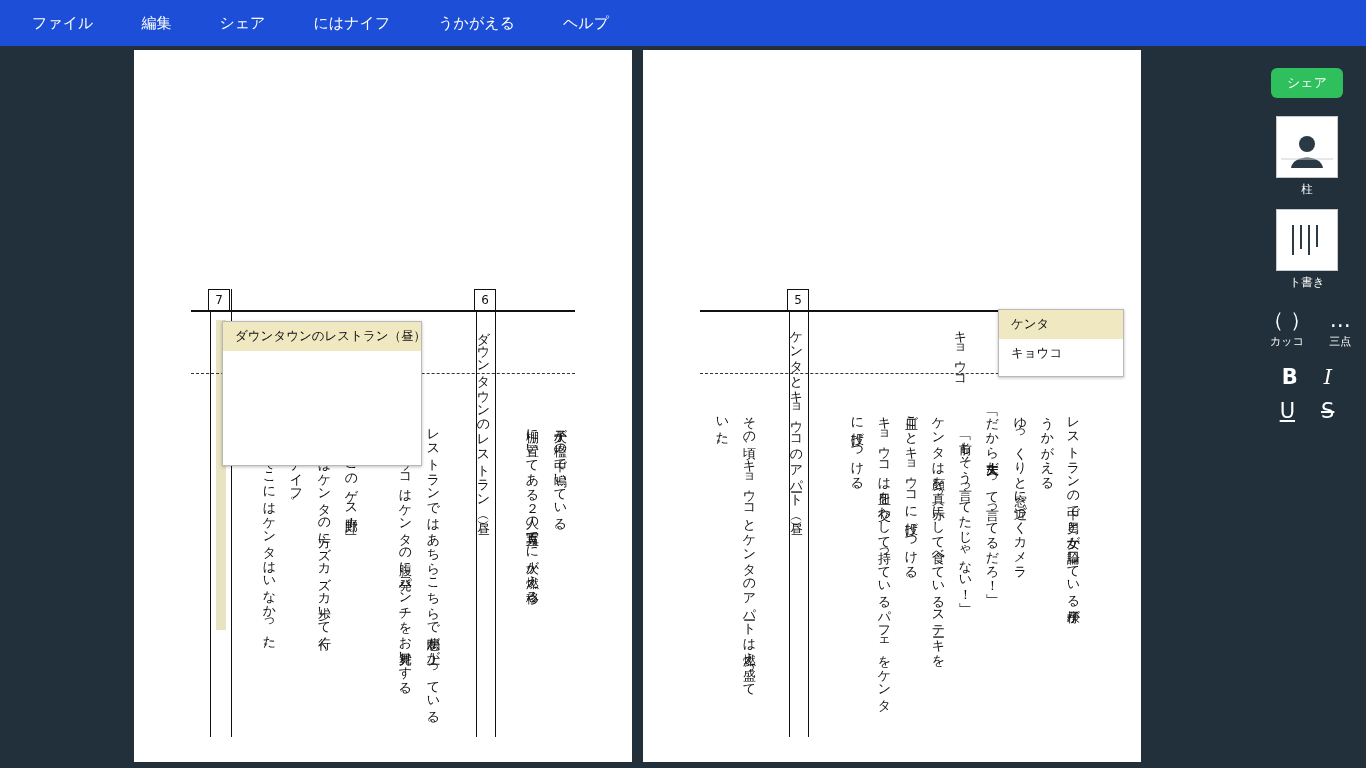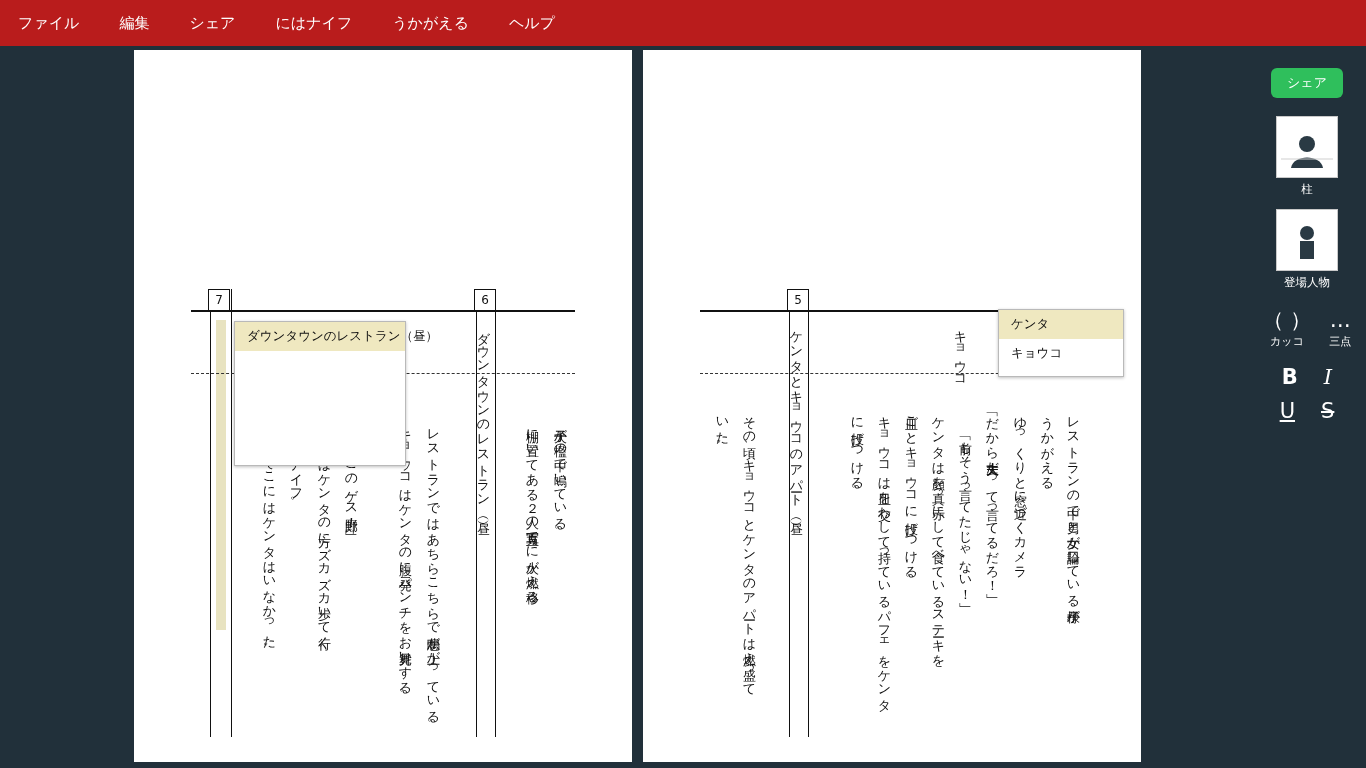--- a/index.html
+++ b/index.html
@@ -9,24 +9,24 @@
     overflow: hidden;
     background: #21303a;
     font-family: "DejaVu Sans", "Liberation Sans", sans-serif;
   }
   #app { position: relative; width: 1366px; height: 768px; }
 
   
   .menubar {
     position: absolute; top: 0; left: 0;
     width: 1366px; height: 46px;
-    background: #b91c1c;
+    background: #1d4ed8;
     display: flex; align-items: center;
-    padding-left: 0;
-    gap: 4px;
+    padding-left: 14px;
+    gap: 12px;
   }
   .menu-item {
     color: #ffffff;
     font-size: 15px;
     padding: 6px 18px;
     white-space: nowrap;
     cursor: default;
   }
 
   
@@ -194,21 +194,21 @@
       <div class="vtext" style="position:absolute; left:417px; top:370px; font-size:13px; height:300px;">子犬が檻の中で鳴いている。</div>
       <div class="vtext" style="position:absolute; left:389px; top:370px; font-size:13px; height:300px;">棚に置いてある２人の写真立てに火が燃え移る。</div>
       <div class="vtext" style="position:absolute; left:290px; top:370px; font-size:13px; height:312px;">レストランではあちらこちらで悲鳴が上がっている。</div>
       <div class="vtext" style="position:absolute; left:262px; top:370px; font-size:13px; height:312px;">キョウコはケンタの腹に二発パンチをお見舞いする。</div>
       <div class="vtext" style="position:absolute; left:236px; top:370px; font-size:13px; height:312px;">！」</div>
       <div class="vtext" style="position:absolute; left:208px; top:370px; font-size:13px; height:312px;">はれこのゲス野郎！」</div>
       <div class="vtext" style="position:absolute; left:181px; top:370px; font-size:13px; height:312px;">ウコはケンタの方にズカズカ歩いて行く。</div>
       <div class="vtext" style="position:absolute; left:153px; top:370px; font-size:13px; height:312px;">にはナイフ。</div>
       <div class="vtext" style="position:absolute; left:126px; top:370px; font-size:13px; height:312px;">し、そこにはケンタはいなかった。</div>
 
-      <div class="popup" style="left:100px; top:271px; width:172px; height:145px;">
+      <div class="popup" style="left:88px; top:271px; width:200px; height:145px;">
         <div class="row selected">ダウンタウンのレストラン（昼）</div>
       </div>
     </div>
 
     <div class="page right">
 
       <div class="rule" style="left:57px; top:260px; width:384px;"></div>
       <div class="numbox" style="left:144px; top:239px;">5</div>
       <div class="vrule" style="left:146px; top:262px; height:425px;"></div>
       <div class="vrule" style="left:165px; top:239px; height:448px;"></div>
@@ -246,31 +246,35 @@
         <svg width="52" height="46" viewBox="0 0 52 46">
           <rect x="0" y="0" width="52" height="46" fill="#ffffff"></rect>
           <circle cx="26" cy="20" r="8" fill="#2a3a44"></circle>
           <path d="M10 44 C12 30 40 30 42 44 Z" fill="#2a3a44"></path>
           <line x1="0" y1="35" x2="52" y2="35" stroke="#cfcfcf" stroke-width="1"></line>
         </svg>
       </div>
       <div class="cap">柱</div>
     </div>
 
-
     <div class="tool">
       <div class="box">
         <svg width="52" height="46" viewBox="0 0 52 46">
           <rect x="0" y="0" width="52" height="46" fill="#ffffff"></rect>
-          <circle cx="26" cy="16" r="7" fill="#2a3a44"></circle>
-          <path d="M19 24 L33 24 L33 42 L19 42 Z" fill="#2a3a44"></path>
+          <g stroke="#2a3a44" stroke-width="2">
+            <line x1="12" y1="8" x2="12" y2="38"></line>
+            <line x1="20" y1="8" x2="20" y2="32"></line>
+            <line x1="28" y1="8" x2="28" y2="38"></line>
+            <line x1="36" y1="8" x2="36" y2="30"></line>
+          </g>
         </svg>
       </div>
-      <div class="cap">登場人物</div>
-    </div>
+      <div class="cap">ト書き</div>
+    </div>
+
 
 
     <div class="symbol-row">
       <div class="sym">
         <div class="glyph">（ ）</div>
         <div class="cap">カッコ</div>
       </div>
       <div class="sym">
         <div class="glyph">…</div>
         <div class="cap">三点</div>

